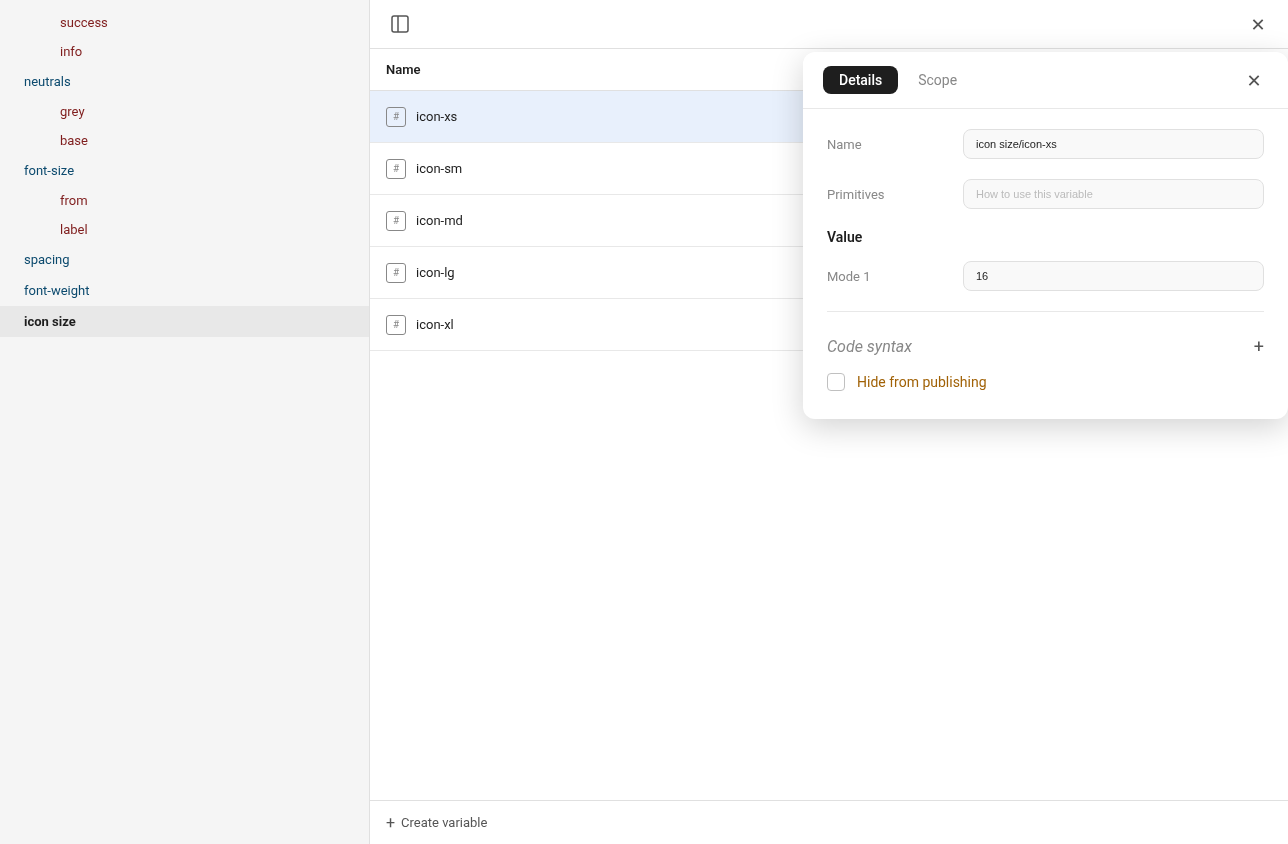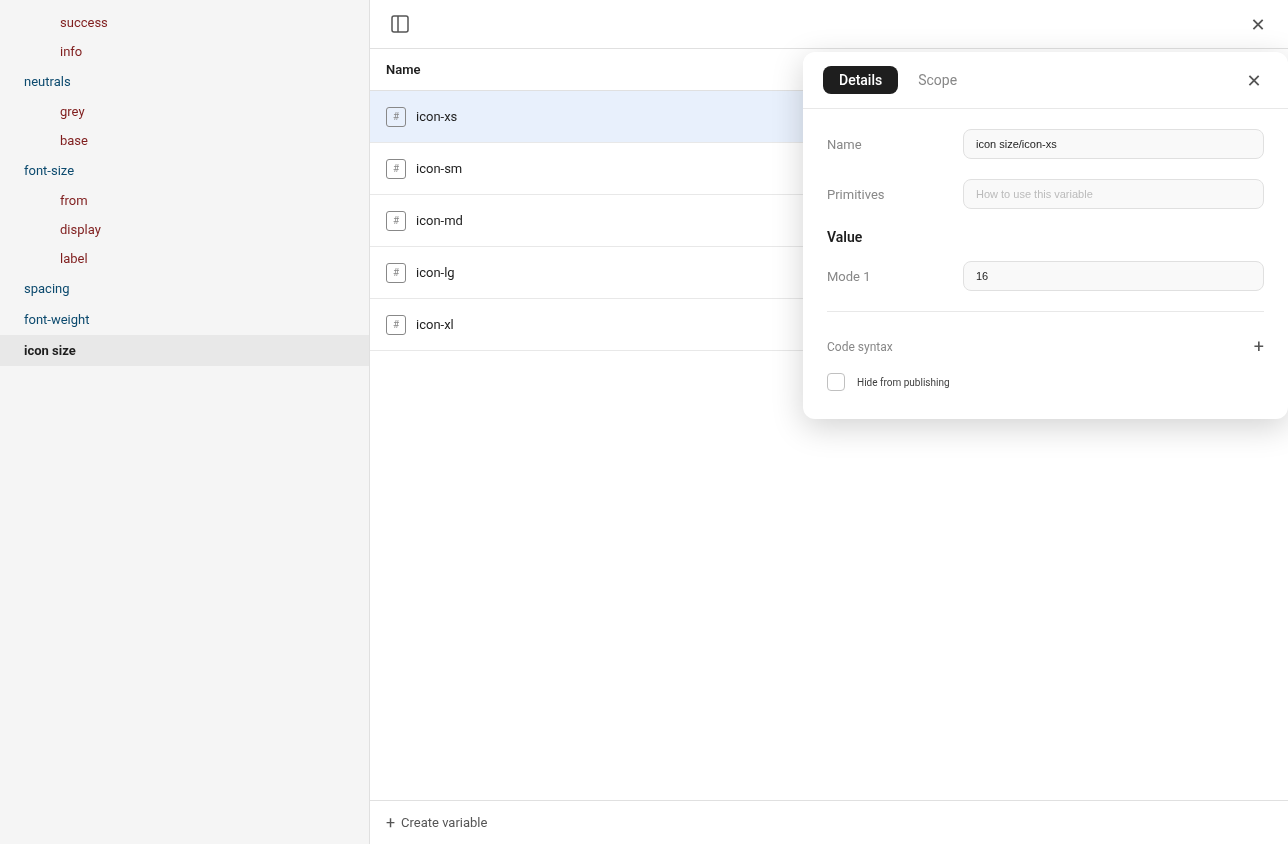--- a/index.html
+++ b/index.html
@@ -338,22 +338,23 @@
     }
 
     .code-syntax-row {
       display: flex;
       align-items: center;
       justify-content: space-between;
       padding: 8px 0;
     }
 
     .code-syntax-label {
-      font-size: 12px;
+      font-size: 16px;
       color: #888;
+      font-style: italic;
     }
 
     .code-syntax-add {
       font-size: 18px;
       color: #555;
       cursor: pointer;
     }
 
     .hide-row {
       display: flex;
@@ -369,22 +370,22 @@
       border-radius: 4px;
       cursor: pointer;
       display: flex;
       align-items: center;
       justify-content: center;
       flex-shrink: 0;
       background: #fff;
     }
 
     .hide-label {
-      font-size: 10px;
-      color: #404040;
+      font-size: 14px;
+      color: #a16207;
     }
 
     
     ::-webkit-scrollbar { width: 4px; }
     ::-webkit-scrollbar-thumb { background: #ccc; border-radius: 2px; }
   </style>
 </head>
 <body>
 
 <div class="sidebar">
@@ -404,23 +405,20 @@
       <span>grey</span>
     </div>
     <div class="nav-sub-item">
       <span>base</span>
     </div>
     <div class="nav-group-item">
       <span>font-size</span>
     </div>
     <div class="nav-sub-item">
       <span>from</span>
-    </div>
-    <div class="nav-sub-item">
-      <span>display</span>
     </div>
     <div class="nav-sub-item">
       <span>label</span>
     </div>
     <div class="nav-group-item">
       <span>spacing</span>
     </div>
     <div class="nav-group-item">
       <span>font-weight</span>
     </div>

